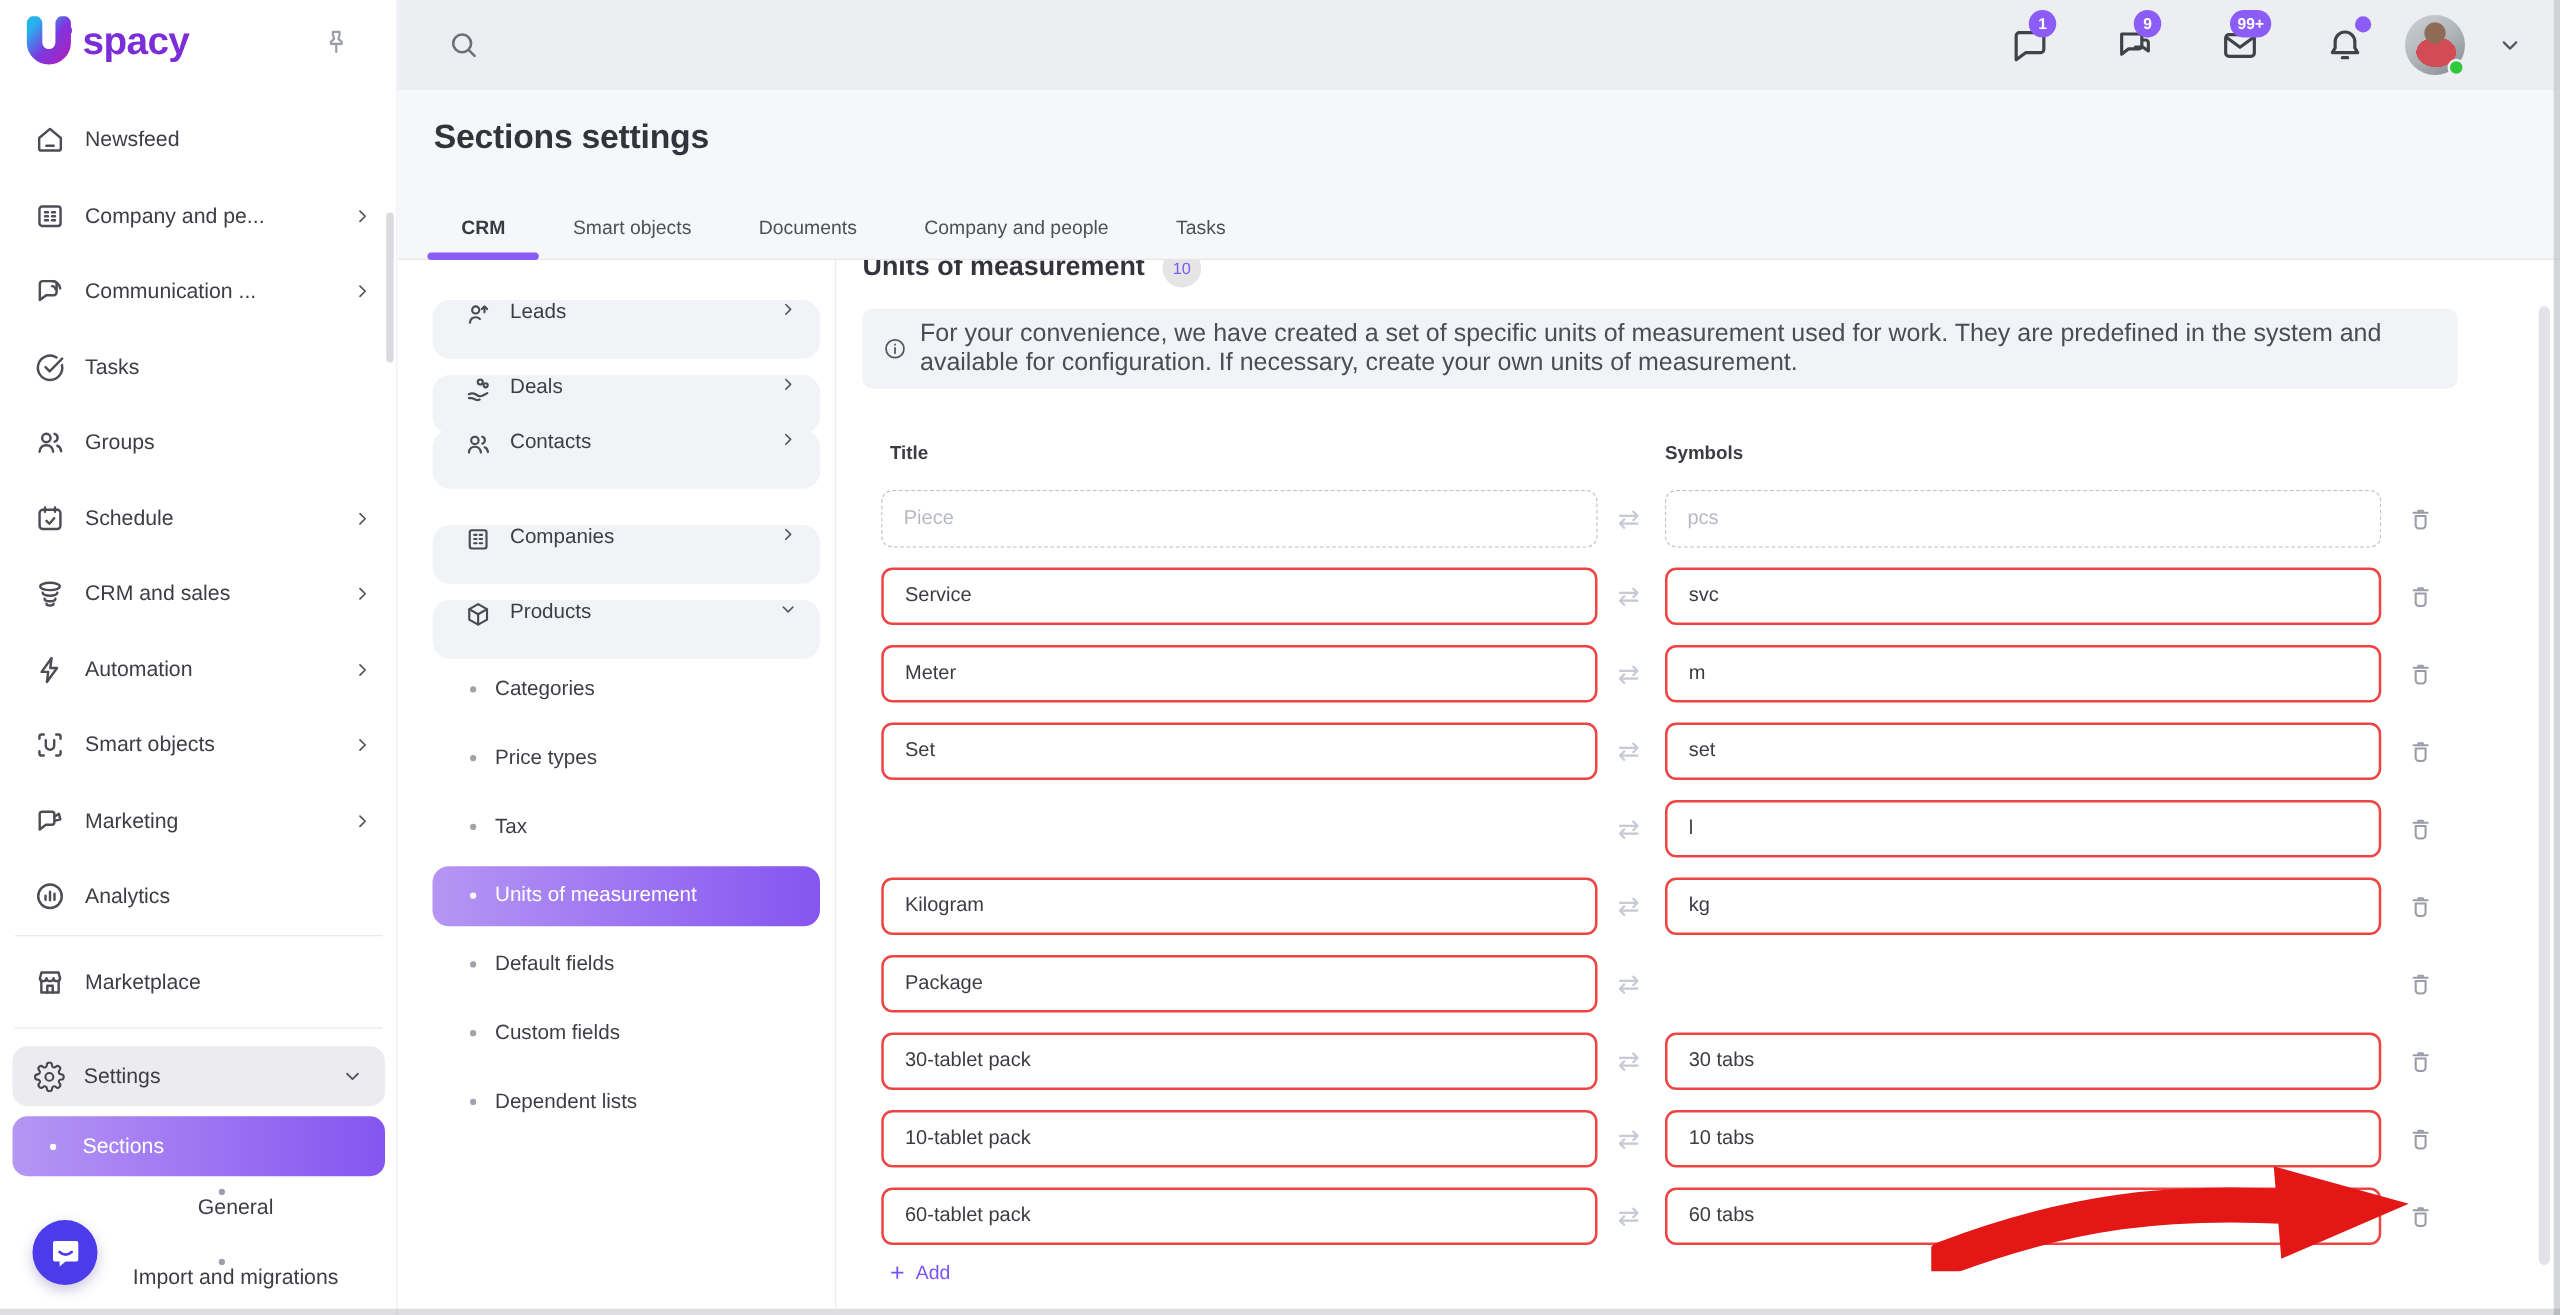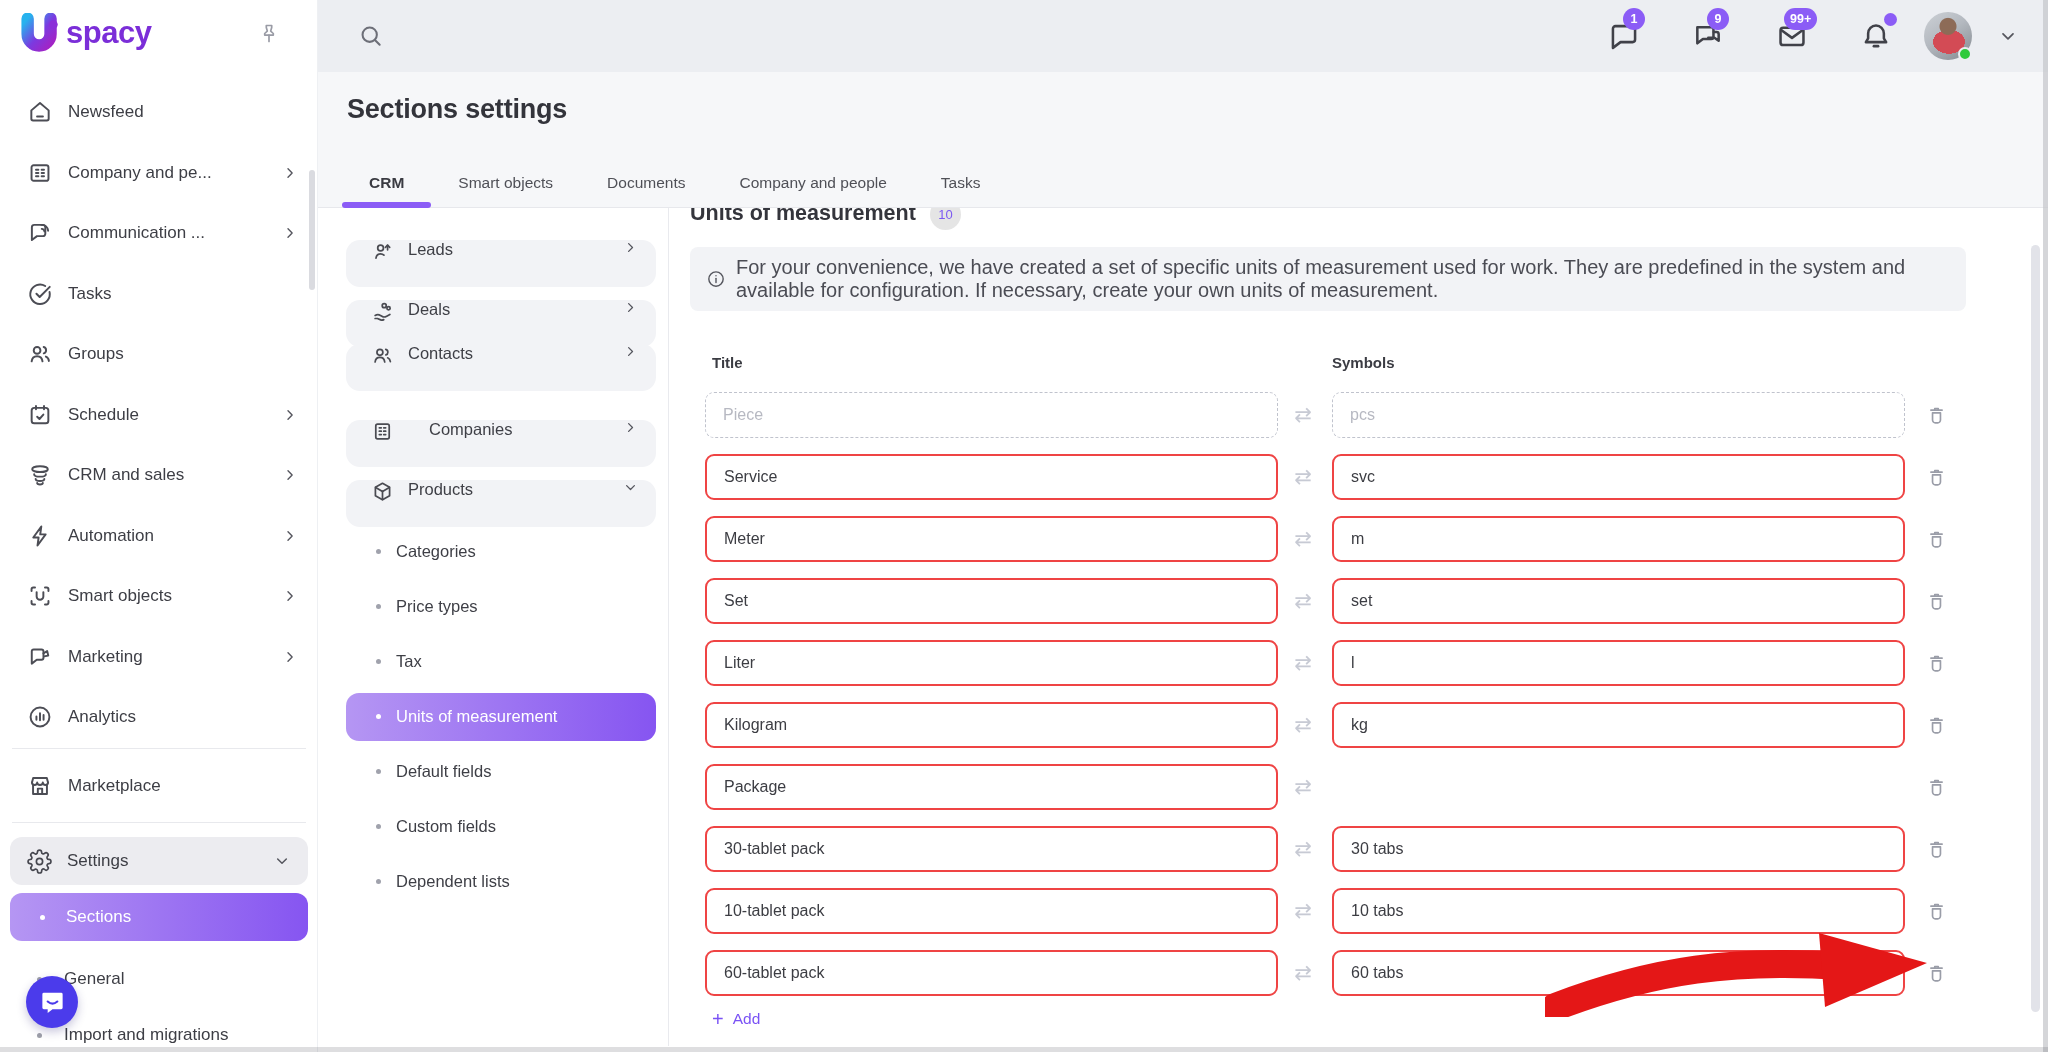--- a/index.html
+++ b/index.html
@@ -24,21 +24,21 @@
   .pos-marketplace{position:absolute;left:0;top:756px;width:318px;}
   .pill{position:absolute;left:10px;width:298px;height:48px;border-radius:12px;display:flex;align-items:center;padding:0 18px 0 17px;cursor:pointer;}
   .pill-settings{top:837px;background:#ececf0;}
   .pill-settings .ic{width:25px;height:25px;color:#46474f;display:flex;}
   .pill-settings .lbl{font-size:17px;color:#3d3e45;margin-left:15px;}
   .pill-settings .chev{margin-left:auto;width:16px;height:16px;color:#55565e;display:flex;}
   .pill-sections{top:893px;background:linear-gradient(90deg,#b596f3 0%,#9破 50%,#8655f1 100%);
                  background:linear-gradient(90deg,#b596f3,#8655f1);color:#fff;}
   .pill-sections .dot{width:5px;height:5px;border-radius:50%;background:#fff;margin-left:13px;}
   .pill-sections .lbl{font-size:17px;color:#fff;margin-left:21px;}
-  .sub-side{position:absolute;left:0;width:318px;height:56px;display:flex;align-items:center;padding-left:37px;cursor:pointer;}
+  .sub-side{position:absolute;left:0;width:318px;height:56px;display:flex;align-items:center;padding-left:37px;cursor:pointer;flex-direction:column;}
   .sub-side .dot{width:5px;height:5px;border-radius:50%;background:#9d9fa8;flex:none;}
   .sub-side .lbl{font-size:17px;color:#3d3e45;margin-left:22px;white-space:nowrap;}
   .pos-general{top:951px;} .pos-import{top:1007px;}
   .side-scroll{position:absolute;left:309px;top:170px;width:6px;height:120px;border-radius:3px;background:#dadbe0;}
 
   
   #topbar{position:absolute;left:318px;top:0;width:1730px;height:72px;background:#ecEEf2;background:#eceef2;z-index:5;}
   .search-ic{position:absolute;left:40px;top:23px;width:26px;height:26px;color:#6d6f78;cursor:pointer;}
   .top-icons{position:absolute;right:30px;top:0;height:72px;display:flex;align-items:center;}
   .tico{position:relative;width:32px;height:32px;color:#404149;margin-left:52px;cursor:pointer;}
@@ -414,21 +414,21 @@
               <path d="M17.4 14.4c1.6.6 2.6 2 2.8 4"></path>
             </svg>
           </span>
     <span class="lbl">Contacts</span>
     <span class="chev">
             <svg viewBox="0 0 24 24" fill="none" stroke="currentColor" stroke-width="2.1" stroke-linecap="round" stroke-linejoin="round" width="100%" height="100%">
               <path d="M9 5.8 15.2 12 9 18.2"></path>
             </svg>
           </span>
         </div>
-        <div class="card" style="top: 212px; gap: 21px;">
+        <div class="card" style="top: 212px;">
           <span class="ic">
             <svg viewBox="0 0 24 24" fill="none" stroke="currentColor" stroke-width="1.8" stroke-linecap="round" stroke-linejoin="round" width="100%" height="100%">
               <rect x="5" y="4.4" width="14" height="15.2" rx="1.8"></rect>
               <path d="M8.7 8.2h2M13.3 8.2h2M8.7 11.7h2M13.3 11.7h2M8.7 15.2h2M13.3 15.2h2"></path>
             </svg>
           </span>
     <span class="lbl">Companies</span>
     <span class="chev">
             <svg viewBox="0 0 24 24" fill="none" stroke="currentColor" stroke-width="2.1" stroke-linecap="round" stroke-linejoin="round" width="100%" height="100%">
               <path d="M9 5.8 15.2 12 9 18.2"></path>
@@ -532,21 +532,20 @@
     <input class="u-input in-title " value="Set" style="">
     <span class="swap">⇄</span>
     <input class="u-input in-symbol " value="set" style="">
     <span class="trash"><svg viewBox="0 0 24 24" fill="none" stroke="currentColor" stroke-width="1.6" stroke-linecap="round" stroke-linejoin="round" width="100%" height="100%">
               <path d="M6.6 6.9h10.8"></path>
               <path d="M10.3 6.7V5.4h3.4v1.3"></path>
               <path d="M8.2 9.4v7a2.6 2.6 0 0 0 2.6 2.6h2.4a2.6 2.6 0 0 0 2.6-2.6v-7z" fill="none"></path>
             </svg></span>
         </div>
         <div class="u-row">
-    <input class="u-input in-title " value="Liter" style="">
     <span class="swap">⇄</span>
     <input class="u-input in-symbol " value="l" style="">
     <span class="trash"><svg viewBox="0 0 24 24" fill="none" stroke="currentColor" stroke-width="1.6" stroke-linecap="round" stroke-linejoin="round" width="100%" height="100%">
               <path d="M6.6 6.9h10.8"></path>
               <path d="M10.3 6.7V5.4h3.4v1.3"></path>
               <path d="M8.2 9.4v7a2.6 2.6 0 0 0 2.6 2.6h2.4a2.6 2.6 0 0 0 2.6-2.6v-7z" fill="none"></path>
             </svg></span>
         </div>
         <div class="u-row">
     <input class="u-input in-title " value="Kilogram" style="">

